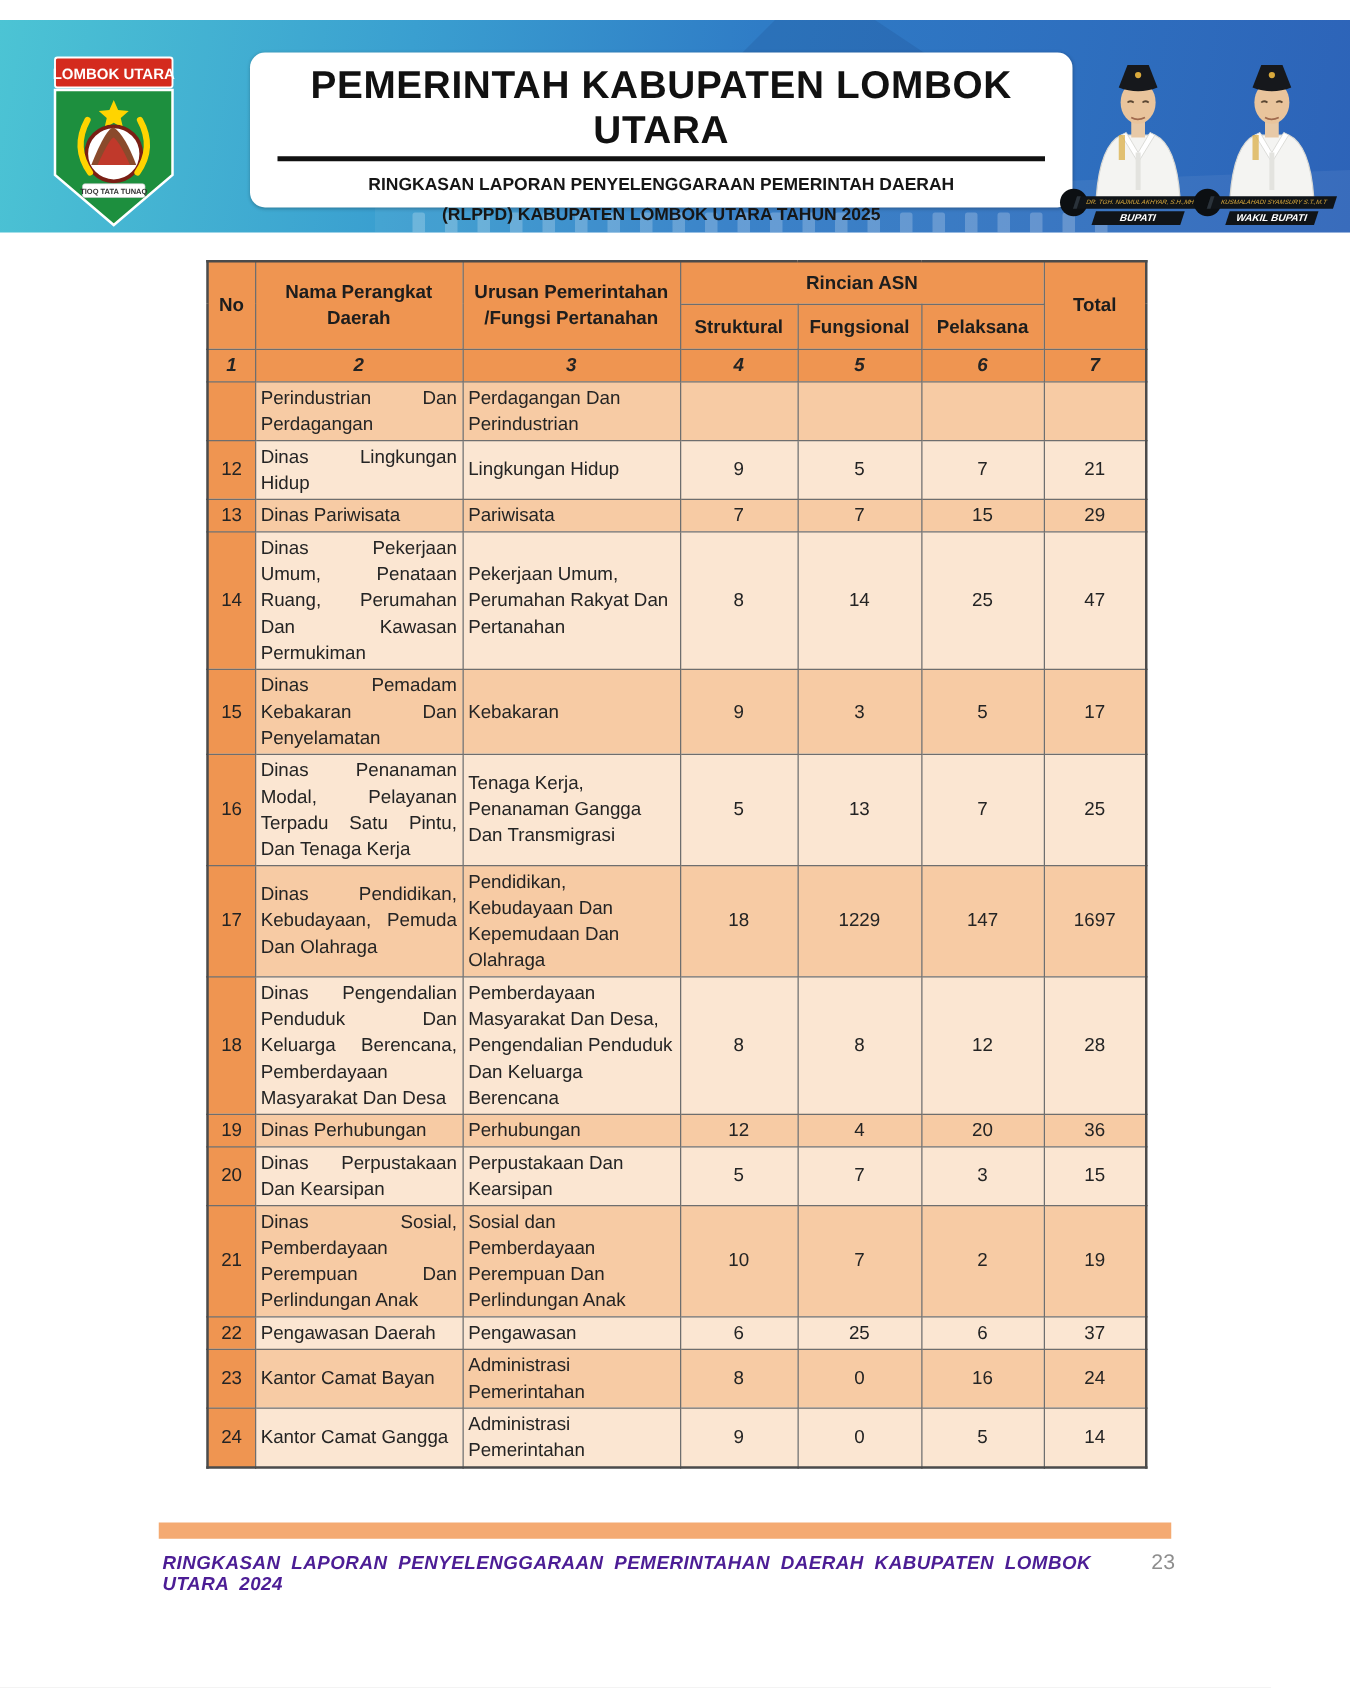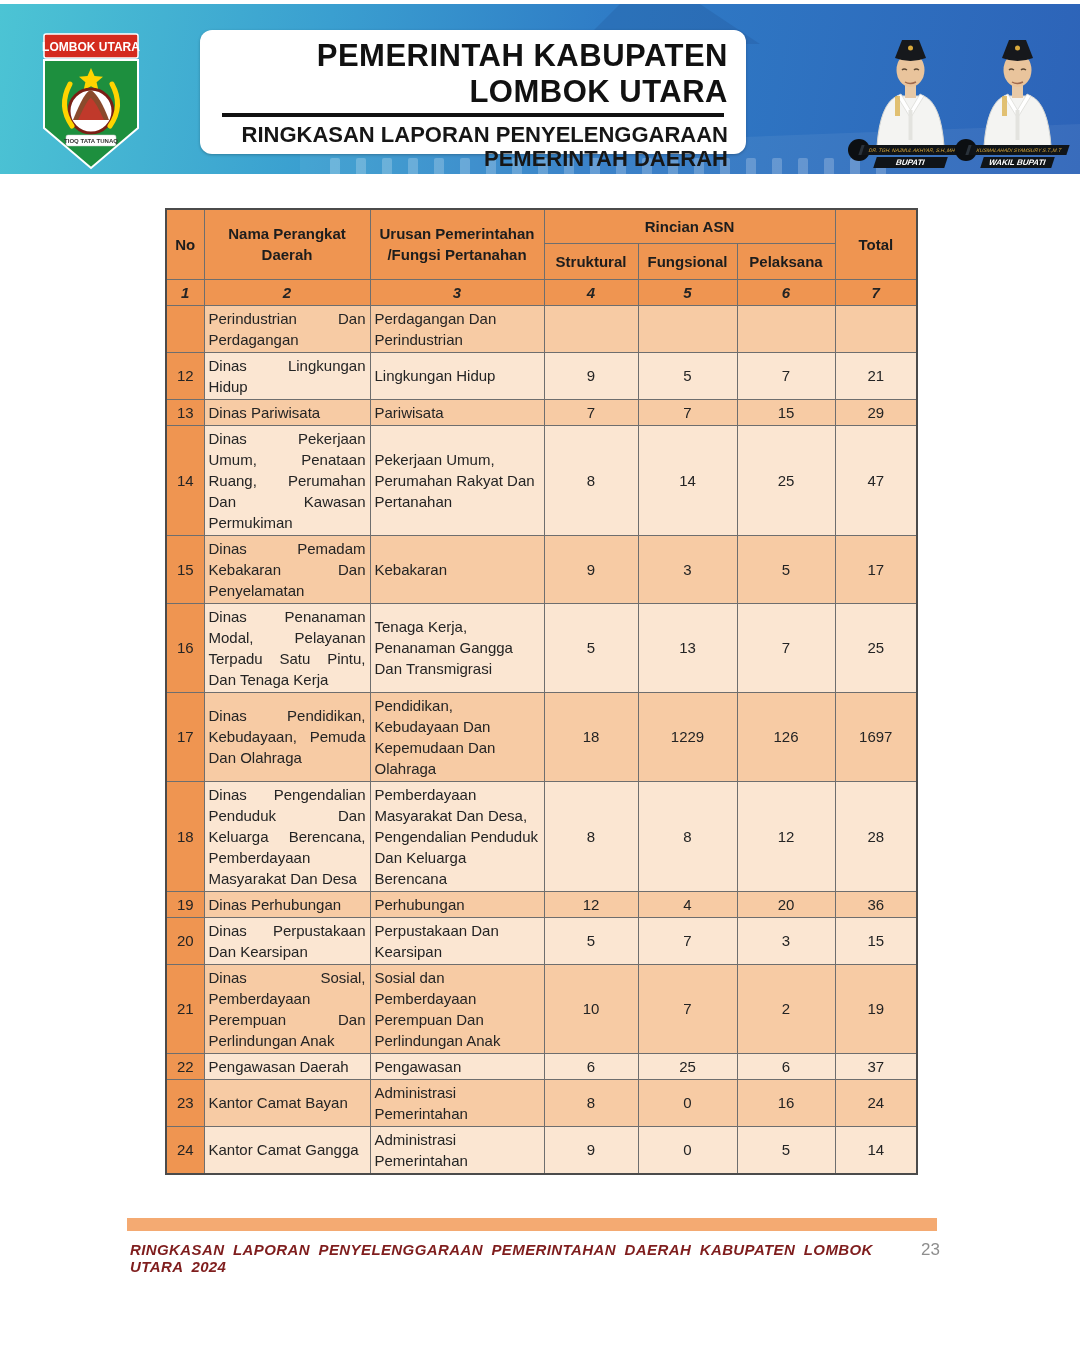--- a/index.html
+++ b/index.html
@@ -5,38 +5,38 @@
   * { margin:0; padding:0; box-sizing:border-box; }
   html,body { background:#e9e9e9; }
   .page {
     position:relative; width:1080px; height:1350px; background:#ffffff;
     font-family:"Liberation Sans", sans-serif; color:#222; overflow:hidden;
     margin:0 auto;
   }
 
   
   .banner {
-    position:absolute; left:0; top:4px; width:1080px; height:170px;
+    position:absolute; left:0; top:16px; width:1080px; height:170px;
     background:linear-gradient(100deg,#4cc4d4 0%, #3a9fd0 30%, #2f7cc6 55%, #2d63b8 100%);
     overflow:hidden;
   }
   .banner .silhouette { position:absolute; left:0; top:0; width:100%; height:100%; }
   .fence { position:absolute; bottom:0; left:330px; display:flex; gap:16px; }
   .fence span { width:10px; height:16px; background:rgba(255,255,255,0.22); border-radius:2px 2px 0 0; }
 
   .logo-wrap { position:absolute; left:40px; top:28px; width:102px; height:138px; }
 
   .title-card {
-    position:absolute; left:200px; top:26px; width:546px; height:124px;
+    position:absolute; left:200px; top:26px; width:658px; height:124px;
     background:#ffffff; border-radius:12px; padding:8px 18px 6px 18px;
-    box-shadow:0 1px 3px rgba(0,0,0,0.25); text-align:right;
+    box-shadow:0 1px 3px rgba(0,0,0,0.25); text-align:center;
   }
   .title-card .main-title { font-size:31px; font-weight:bold; letter-spacing:0.5px; color:#111; line-height:36px; }
   .title-card .rule { height:4px; background:#111; margin:3px 4px 6px 4px; }
-  .title-card .sub { font-size:22px; font-weight:bold; color:#161616; line-height:24px; }
+  .title-card .sub { font-size:14px; font-weight:bold; color:#161616; line-height:24px; }
 
   .officials { position:absolute; right:14px; top:22px; display:flex; gap:10px; }
   .official { position:relative; width:97px; height:142px; }
   .official svg.portrait { position:absolute; left:0; top:0; }
   .plate { position:absolute; left:-2px; bottom:0; width:101px; }
   .plate .nameplate {
     background:#101418; transform:skewX(-18deg); padding:2px 3px;
     font-size:5px; color:#d9a93c; text-align:center; white-space:nowrap; overflow:hidden;
     border-left:3px solid #2a323a;
   }
@@ -61,21 +61,21 @@
   tr.shade-light td:not(.no-cell) { background:#fbe6d2; }
   td.nama-cell { text-align:justify; text-align-last:left; padding:2px 7px; }
   td.urusan-cell { }
   td.num-cell { text-align:center; }
   th.h-rincian { height:34px;margin-top:17px; }
   th.h-sub { height:36px; }
 
   
   .footer-bar { position:absolute; left:127px; top:1218px; width:810px; height:13px; background:#f4aa72; }
   .footer-line { position:absolute; left:130px; top:1240px; width:810px; display:flex; align-items:baseline; }
-  .footer-text { font-size:15px; font-weight:bold; font-style:italic; color:#7f1d1d; letter-spacing:0.4px; word-spacing:4px; }
+  .footer-text { font-size:15px; font-weight:bold; font-style:italic; color:#4c1d95; letter-spacing:0.4px; word-spacing:4px; }
   .footer-page { margin-left:auto; font-size:17px; color:#8e8e8e; }
 </style>
 </head>
 <body>
 
 <div class="page">
 
   <div class="banner">
     <svg class="silhouette" viewBox="0 0 1080 170" preserveAspectRatio="none">
       <polygon points="620,0 700,0 760,40 580,40" fill="rgba(20,40,90,0.12)"></polygon>
@@ -260,21 +260,21 @@
             <td class="num-cell">13</td>
             <td class="num-cell">7</td>
             <td class="num-cell">25</td>
           </tr>
           <tr class="shade-dark">
             <td class="no-cell">17</td>
             <td class="nama-cell">Dinas Pendidikan, Kebudayaan, Pemuda Dan Olahraga</td>
             <td class="urusan-cell">Pendidikan, Kebudayaan Dan Kepemudaan Dan Olahraga</td>
             <td class="num-cell">18</td>
             <td class="num-cell">1229</td>
-            <td class="num-cell">126</td>
+            <td class="num-cell">147</td>
             <td class="num-cell">1697</td>
           </tr>
           <tr class="shade-light">
             <td class="no-cell">18</td>
             <td class="nama-cell">Dinas Pengendalian Penduduk Dan Keluarga Berencana, Pemberdayaan Masyarakat Dan Desa</td>
             <td class="urusan-cell">Pemberdayaan Masyarakat Dan Desa, Pengendalian Penduduk Dan Keluarga Berencana</td>
             <td class="num-cell">8</td>
             <td class="num-cell">8</td>
             <td class="num-cell">12</td>
             <td class="num-cell">28</td>

